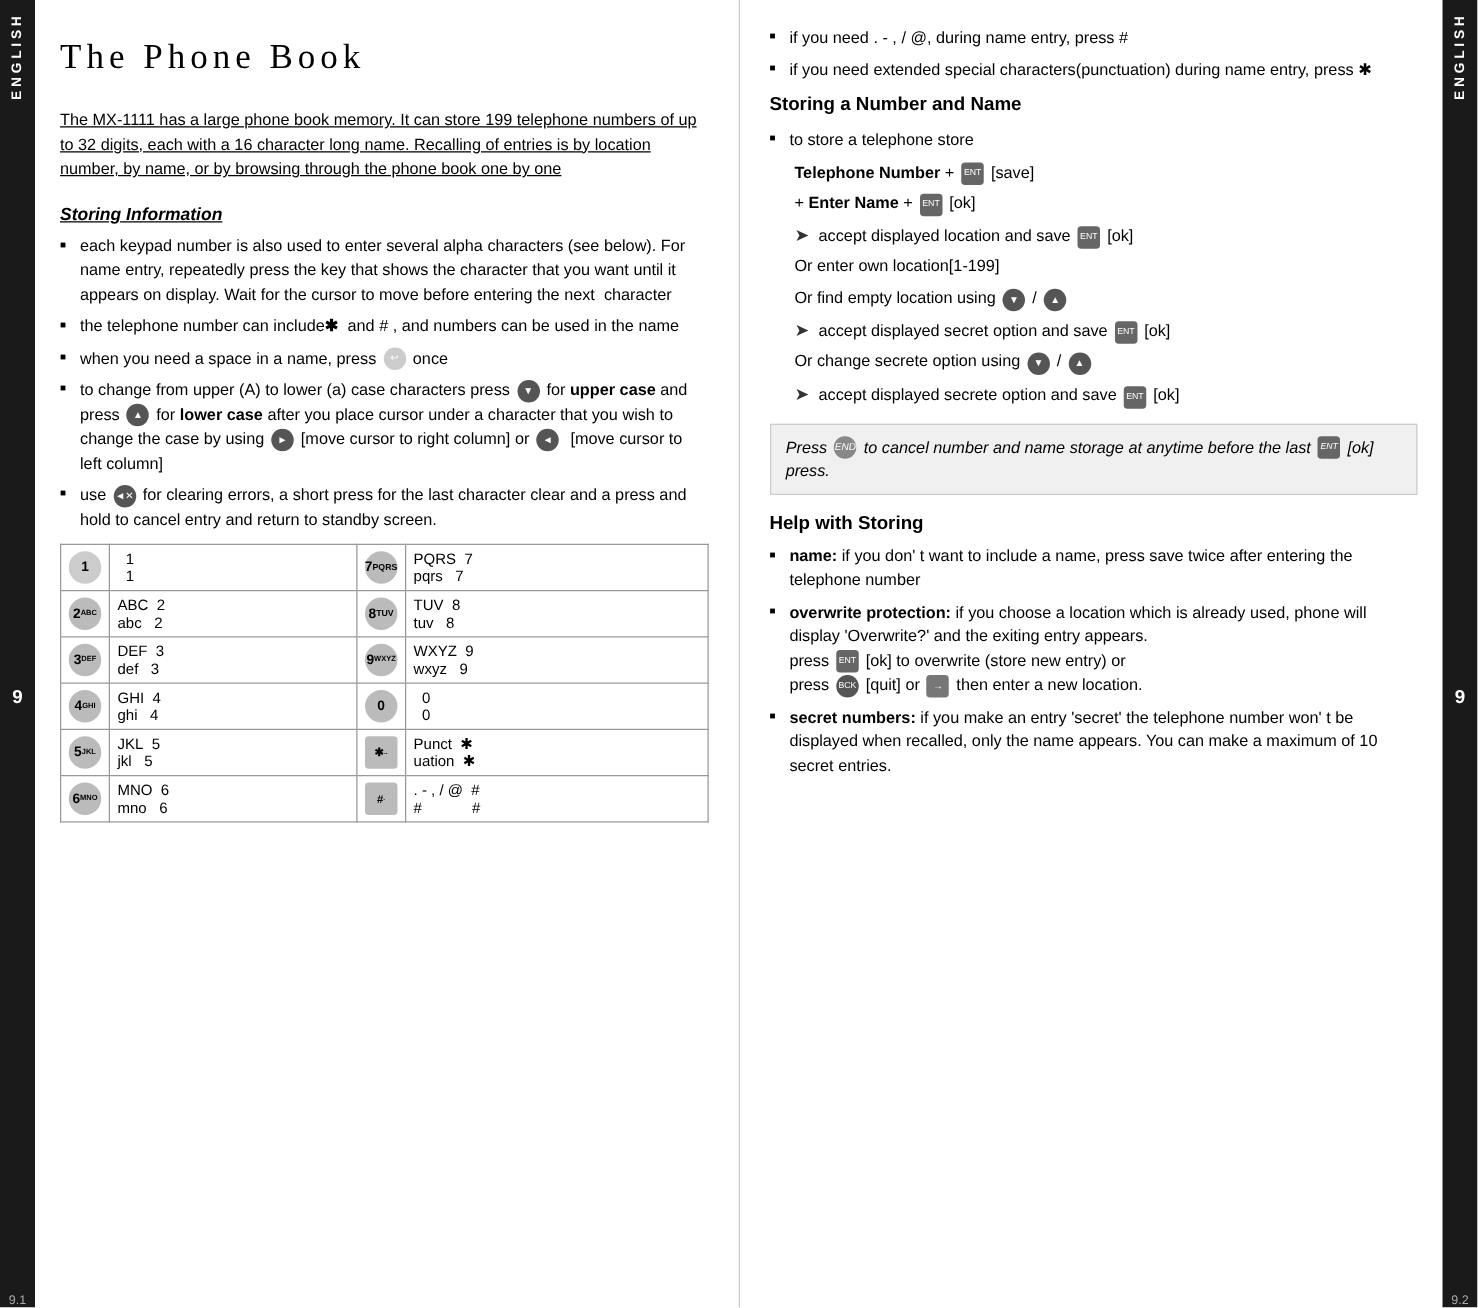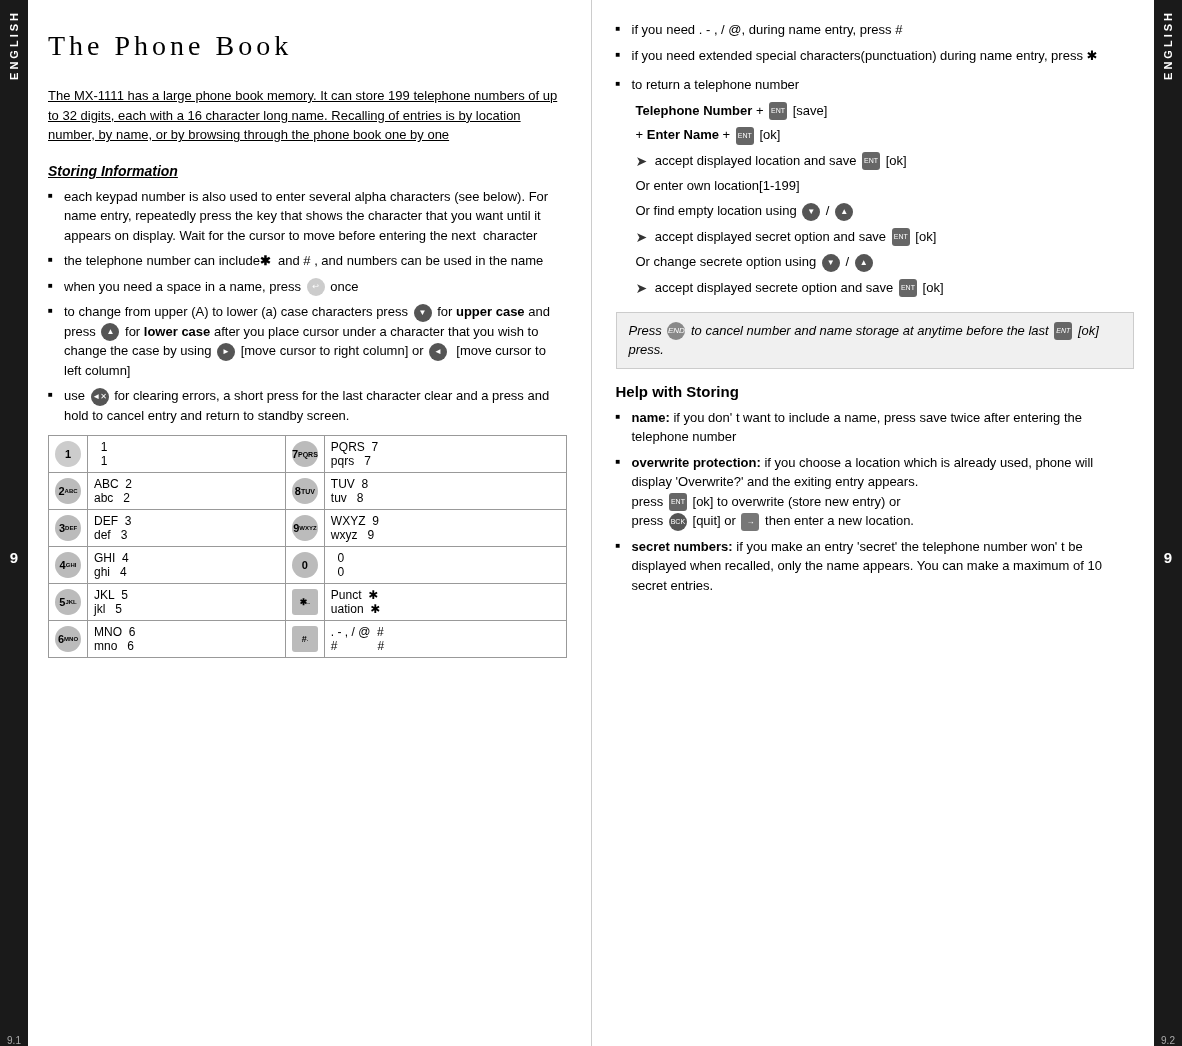--- a/index.html
+++ b/index.html
@@ -170,21 +170,21 @@
     }
 
     .section-heading-bold {
       font-size: 15px;
       font-weight: bold;
       margin-bottom: 10px;
     }
 
     .instruction-line {
       display: flex;
-      align-items: center;
+      align-items: flex-end;
       flex-wrap: wrap;
       margin-bottom: 4px;
       font-size: 13px;
       line-height: 1.6;
     }
 
     .arrow-symbol {
       font-size: 14px;
       margin-right: 4px;
       color: #333;
@@ -311,23 +311,24 @@
       </table>
     </div>
 
     <div class="right-column">
       <ul class="bullet-list">
         <li>if you need . - , / @, during name entry, press #</li>
         <li>if you need extended special characters(punctuation) during name entry, press ✱</li>
       </ul>
 
       <div class="storing-section">
+        <div class="section-heading-bold">Storing a Number and Name</div>
 
         <ul class="bullet-list">
-          <li>to return a telephone number</li>
+          <li>to store a telephone store</li>
         </ul>
         <div class="indent-block">
           <div class="instruction-line">
             <strong>Telephone Number</strong>&nbsp;+&nbsp;<span class="key-icon key-icon-enter">ENT</span>&nbsp;[save]
           </div>
           <div class="instruction-line">
             +&nbsp;<strong>Enter Name</strong>&nbsp;+&nbsp;<span class="key-icon key-icon-enter">ENT</span>&nbsp;[ok]
           </div>
           <div class="instruction-line">
             <span class="arrow-symbol">➤</span>&nbsp;accept displayed location and save&nbsp;<span class="key-icon key-icon-enter">ENT</span>&nbsp;[ok]

